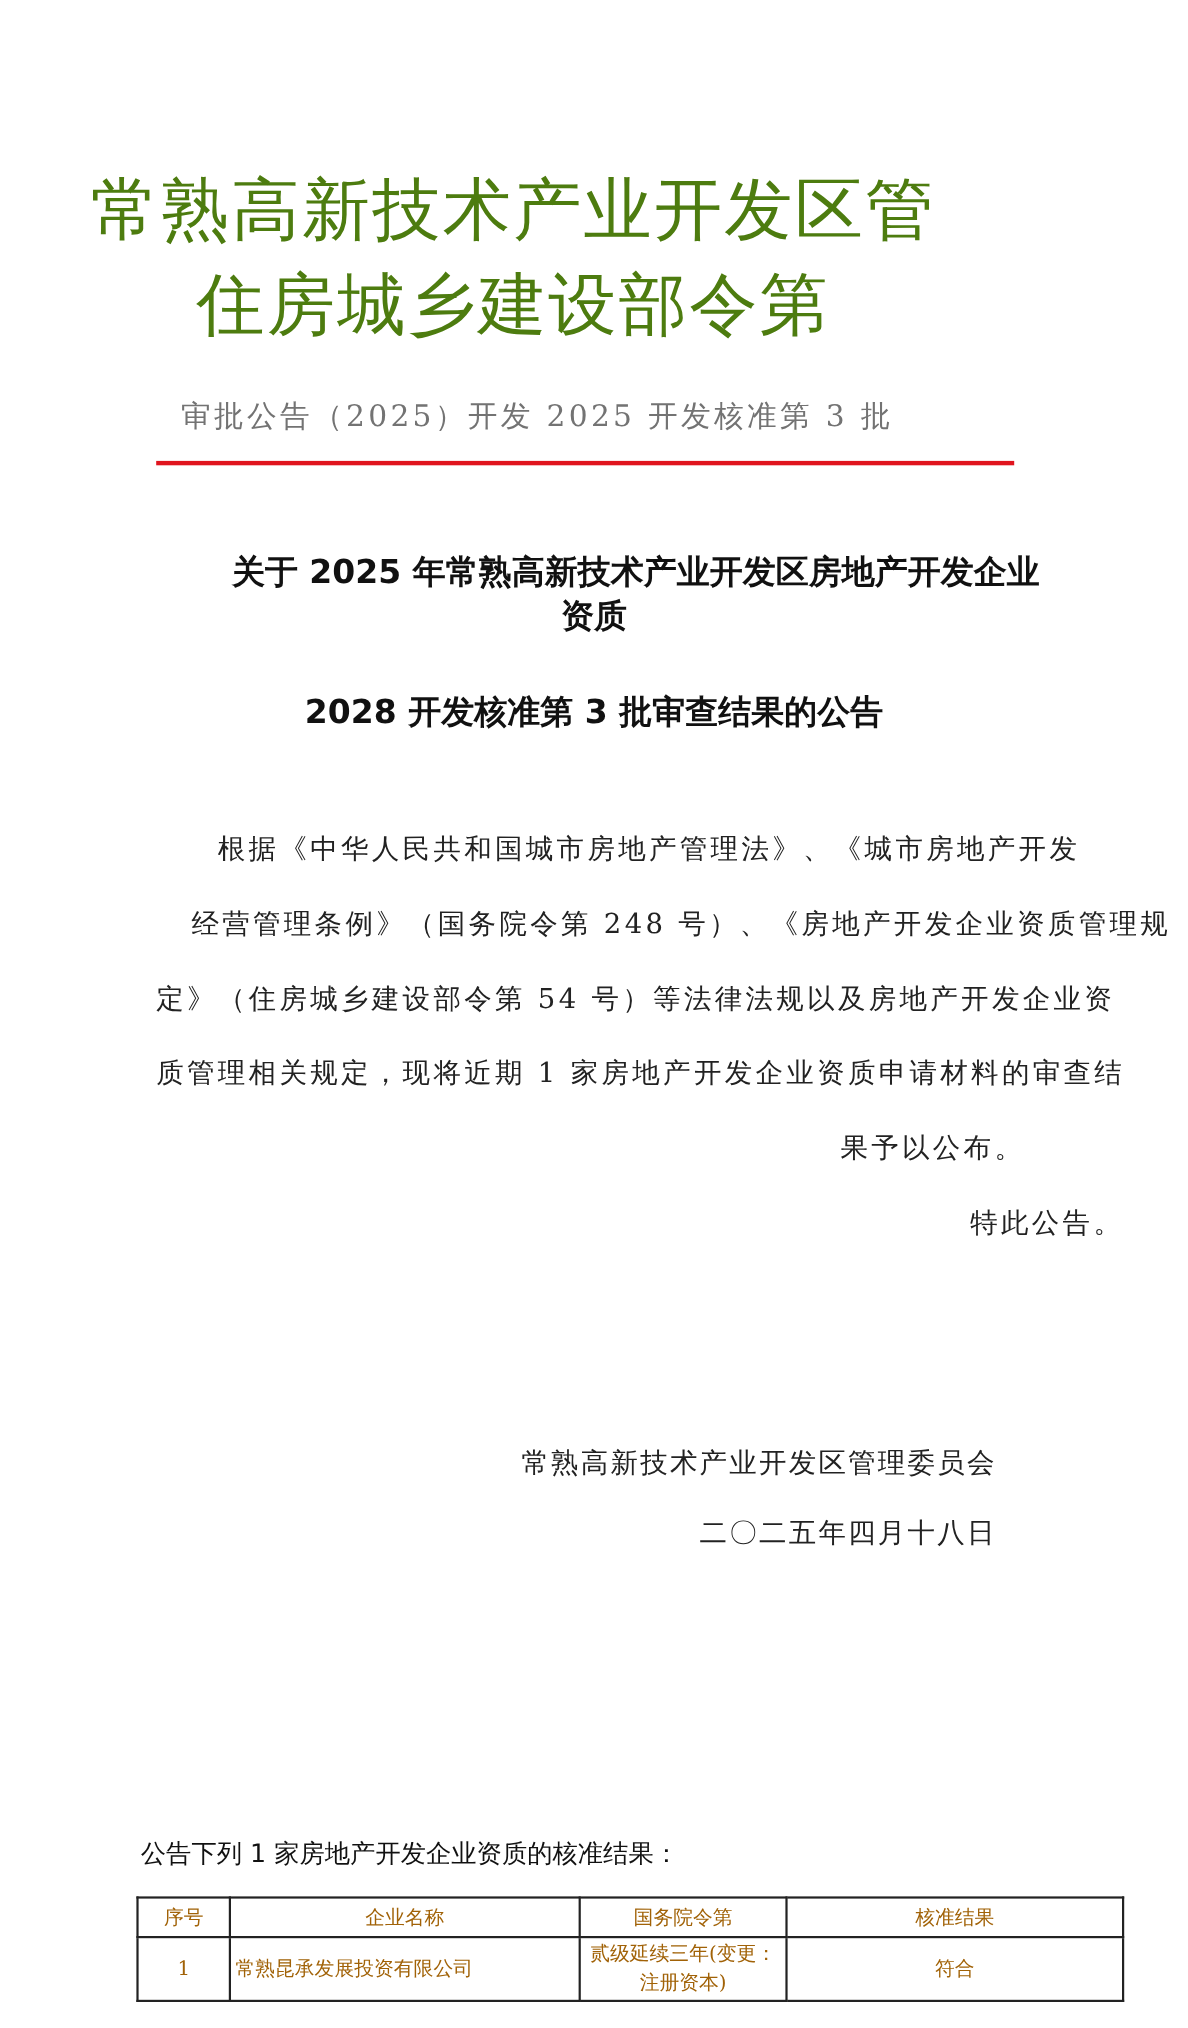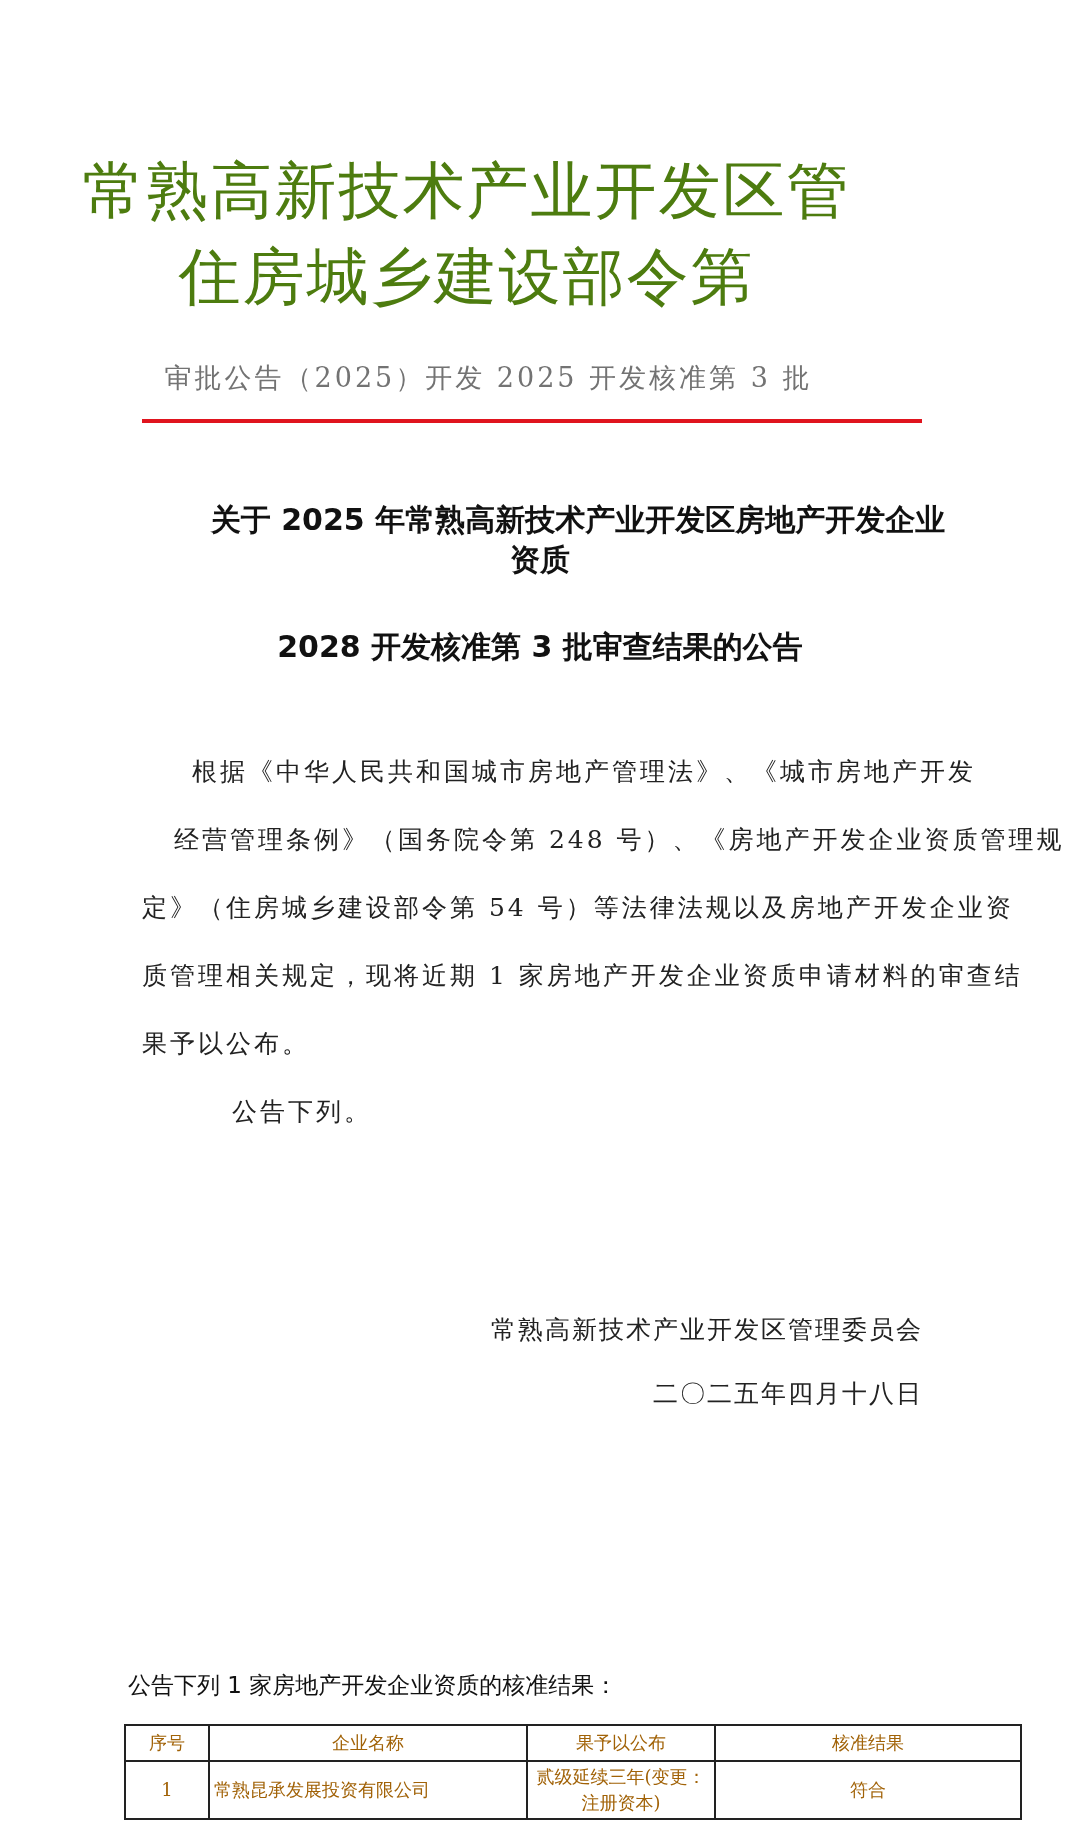--- a/index.html
+++ b/index.html
@@ -7,22 +7,22 @@
          font-family: "DejaVu Serif", "Liberation Serif", serif; color: #111; }
   .abs { position: absolute; }
   .red-title { left: 0; width: 933px; text-align: center; color: #4d7c0f;
                font-family: "DejaVu Serif", "Liberation Serif", serif; font-size: 62px;
                letter-spacing: 2px; line-height: 1; }
   .ref-no { left: 0; width: 977px; text-align: center; font-size: 27px; letter-spacing: 3px;
             color: #737373; }
   .red-rule { left: 142px; width: 780px; height: 4px; background: #e0141e; top: 419px; }
   .heading { left: 0; width: 1080px; text-align: center; font-family: "DejaVu Sans", "Liberation Sans", sans-serif;
              font-weight: bold; font-size: 30px; color: #111; }
-  .para { left: 142px; width: 790px; font-size: 25px; letter-spacing: 3px; color: #222; white-space: nowrap; }
-  .sign { right: 157px; font-size: 25px; letter-spacing: 2px; color: #222; text-align: center; white-space: nowrap; }
+  .para { left: 142px; width: 790px; font-size: 25px; letter-spacing: 3px; color: #222; white-space: nowrap; text-align: right; }
+  .sign { right: 174px; font-size: 25px; letter-spacing: 2px; color: #222; text-align: center; white-space: nowrap; }
   .caption { left: 128px; font-family: "DejaVu Sans", "Liberation Sans", sans-serif; font-size: 23px; color: #111; }
   table.result { position: absolute; left: 124px; top: 1724px; width: 898px; border-collapse: collapse;
                  font-family: "DejaVu Serif", "Liberation Serif", serif; font-size: 18px; color: #a16207; }
   table.result th, table.result td { border: 2px solid #222; text-align: center; vertical-align: middle; font-weight: normal; padding: 0 4px; }
   table.result th { height: 34px; }
   table.result td { height: 56px; line-height: 26px; }
   table.result td.name { text-align: left; }
 </style>
 </head>
 <body>
@@ -37,33 +37,33 @@
 <div class="abs heading" style="top:500px;padding-left:38px;">关于 2025 年常熟高新技术产业开发区房地产开发企业</div>
 <div class="abs heading" style="top:540px;">资质</div>
 <div class="abs heading" style="top:627px;">2028 开发核准第 3 批审查结果的公告</div>
 
 <div class="abs para" style="top:755px; left:192px;">根据《中华人民共和国城市房地产管理法》、《城市房地产开发</div>
 <div class="abs para" style="top:823px;margin-left:32px;">经营管理条例》（国务院令第 248 号）、《房地产开发企业资质管理规</div>
 <div class="abs para" style="top:891px;">定》（住房城乡建设部令第 54 号）等法律法规以及房地产开发企业资</div>
 <div class="abs para" style="top:959px;">质管理相关规定，现将近期 1 家房地产开发企业资质申请材料的审查结</div>
 <div class="abs para" style="top:1027px;">果予以公布。</div>
 
-<div class="abs para" style="top:1095px; left:232px;">公告下列。</div>
+<div class="abs para" style="top:1095px; left:232px;">特此公告。</div>
 
 <div class="abs sign" style="top:1313px;">常熟高新技术产业开发区管理委员会</div>
 <div class="abs sign" style="top:1377px;">二〇二五年四月十八日</div>
 
 <div class="abs caption" style="top:1670px;">公告下列 1 家房地产开发企业资质的核准结果：</div>
 
 <table class="result">
   <thead>
     <tr>
       <th style="width:74px;">序号</th>
       <th style="width:308px;">企业名称</th>
-      <th style="width:178px;">果予以公布</th>
+      <th style="width:178px;">国务院令第</th>
       <th>核准结果</th>
     </tr>
   </thead>
   <tbody>
     <tr>
       <td>1</td>
       <td class="name">常熟昆承发展投资有限公司</td>
       <td>贰级延续三年(变更：注册资本)</td>
       <td>符合</td>
     </tr>

